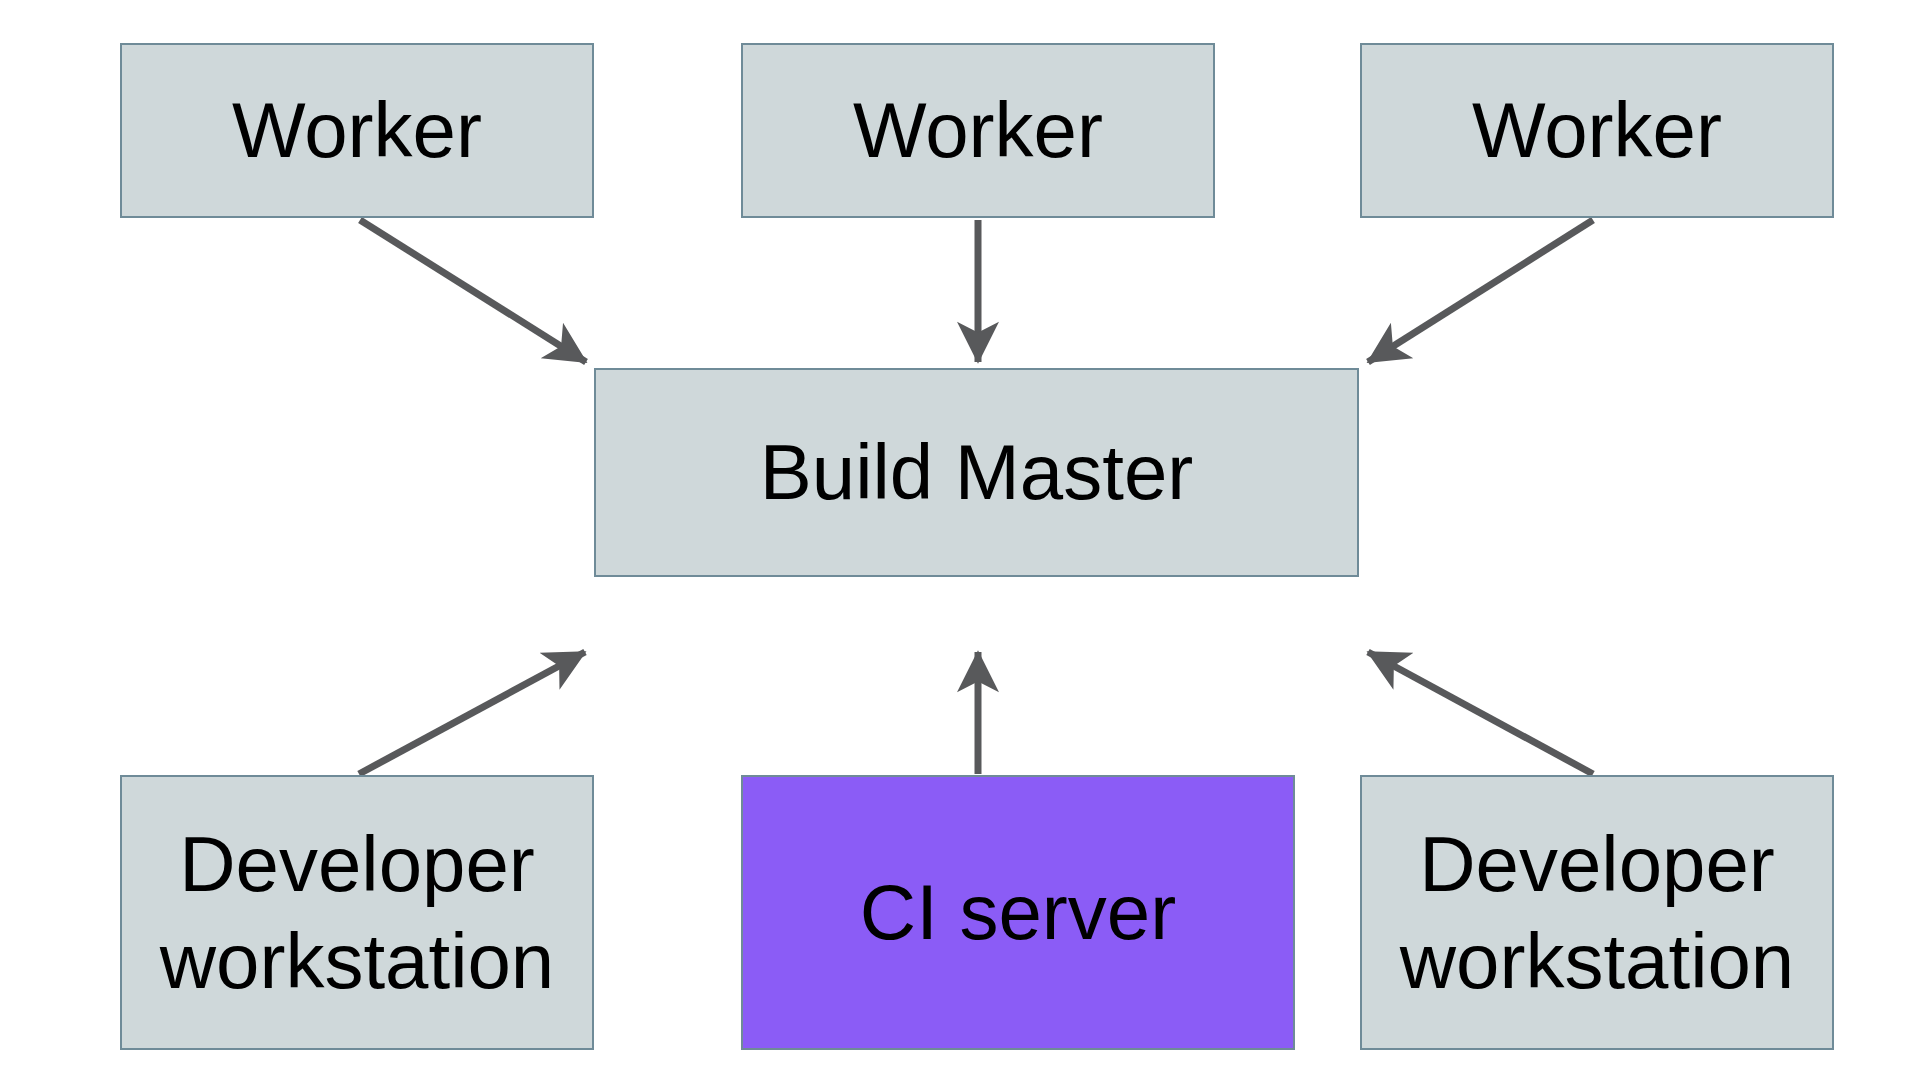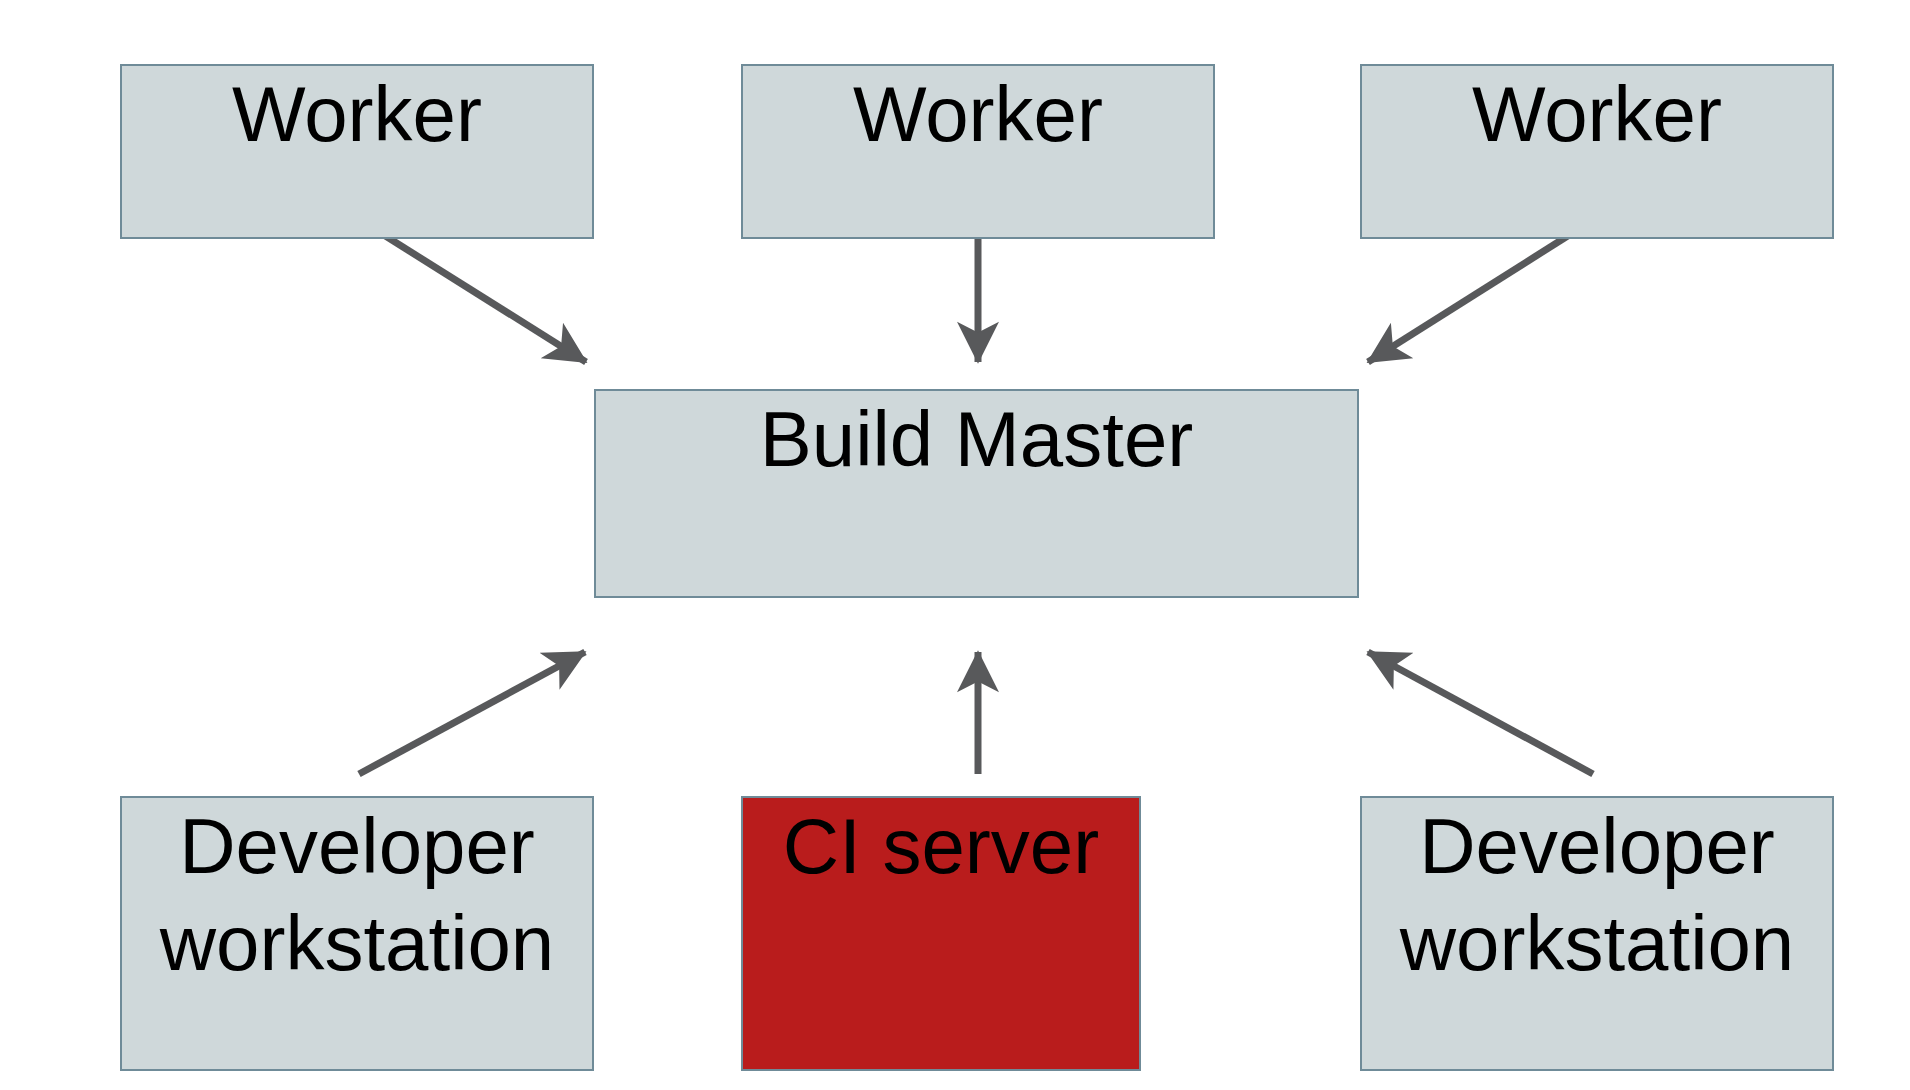--- a/index.html
+++ b/index.html
@@ -18,24 +18,23 @@
   #edge-layer {
     position: absolute;
     left: 0;
     top: 0;
     pointer-events: none;
   }
   .node {
     position: absolute;
     box-sizing: border-box;
     display: flex;
-    align-items: flex-start;
+    align-items: center;
     justify-content: center;
     text-align: center;
-    margin-top: 21px;
   }
   .node-label {
     font-size: 78px;
     line-height: 1.24;
     color: #000000;
     letter-spacing: 0px;
     white-space: nowrap;
   }
 </style>
 </head>
@@ -74,21 +73,21 @@
       <div class="node-label" style="color: rgb(0, 0, 0);">
         <div>Build Master</div>
       </div>
     </div>
     <div class="node" style="left: 120px; top: 775px; width: 474px; height: 275px; background: rgb(207, 216, 218); border: 2px solid rgb(111, 139, 152);">
       <div class="node-label" style="color: rgb(0, 0, 0);">
         <div>Developer</div>
         <div>workstation</div>
       </div>
     </div>
-    <div class="node" style="left: 741px; top: 775px; width: 400px; height: 275px; background: #b91c1c; border: 2px solid rgb(111, 139, 152);">
+    <div class="node" style="left: 741px; top: 775px; width: 554px; height: 275px; background: #8b5cf6; border: 2px solid rgb(111, 139, 152);">
       <div class="node-label" style="color: rgb(0, 0, 0);">
         <div>CI server</div>
       </div>
     </div>
     <div class="node" style="left: 1360px; top: 775px; width: 474px; height: 275px; background: rgb(207, 216, 218); border: 2px solid rgb(111, 139, 152);">
       <div class="node-label" style="color: rgb(0, 0, 0);">
         <div>Developer</div>
         <div>workstation</div>
       </div>
     </div>

